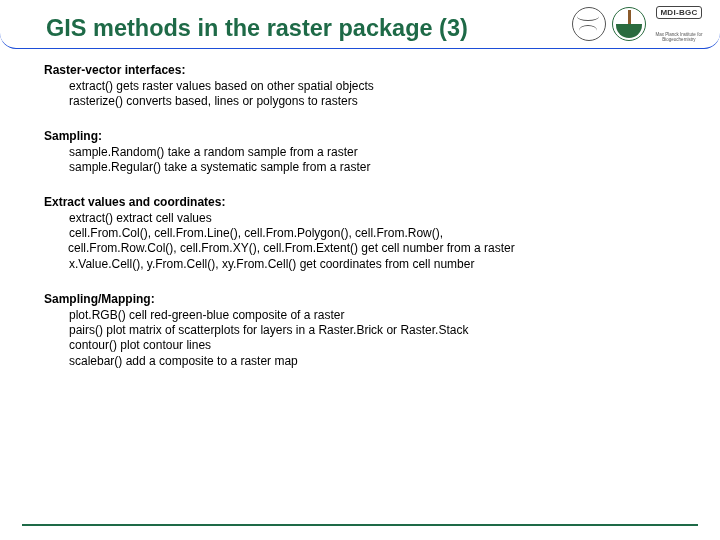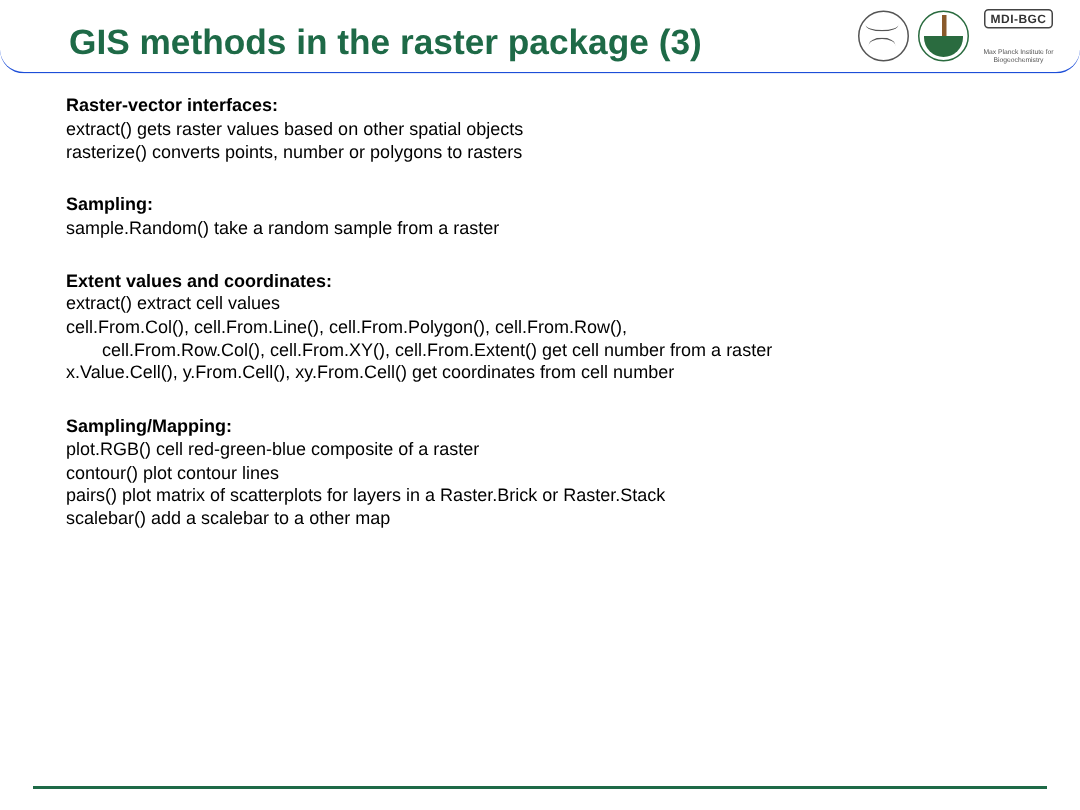--- a/index.html
+++ b/index.html
@@ -117,21 +117,21 @@
   }
   .block {
     margin-bottom: 20px;
   }
   .block:last-child {
     margin-bottom: 0;
   }
   .heading {
     font-weight: bold;
   }
-  .line { display: block; }
+  .line { display: block; margin-left: 25px; }
   .indent { padding-left: 24px; display: block; }
   .footer-line {
     position: absolute;
     left: 22px;
     right: 22px;
     bottom: 14px;
     border-top: 2.5px solid #1e6a47;
   }
 </style>
 </head>
@@ -149,40 +149,41 @@
         <div class="sub">Max Planck Institute for Biogeochemistry</div>
       </div>
     </div>
   </div>
 
   <div class="content">
 
     <div class="block">
       <span class="heading">Raster-vector interfaces:</span><br>
       <span class="line">extract() gets raster values based on other spatial objects</span>
-      <span class="line">rasterize() converts points, number or polygons to rasters</span>
+      <span class="line">rasterize() converts based, lines or polygons to rasters</span>
     </div>
 
     <div class="block">
       <span class="heading">Sampling:</span><br>
       <span class="line">sample.Random() take a random sample from a raster</span>
+      <span class="line">sample.Regular() take a systematic sample from a raster</span>
     </div>
 
     <div class="block">
-      <span class="heading">Extent values and coordinates:</span><br>
+      <span class="heading">Extract values and coordinates:</span><br>
       <span class="line">extract() extract cell values</span>
       <span class="line">cell.From.Col(), cell.From.Line(), cell.From.Polygon(), cell.From.Row(),</span>
       <span class="indent">cell.From.Row.Col(), cell.From.XY(), cell.From.Extent() get cell number from a raster</span>
       <span class="line">x.Value.Cell(), y.From.Cell(), xy.From.Cell() get coordinates from cell number</span>
     </div>
 
     <div class="block">
       <span class="heading">Sampling/Mapping:</span><br>
       <span class="line">plot.RGB() cell red-green-blue composite of a raster</span>
+      <span class="line">pairs() plot matrix of scatterplots for layers in a Raster.Brick or Raster.Stack</span>
       <span class="line">contour() plot contour lines</span>
-      <span class="line">pairs() plot matrix of scatterplots for layers in a Raster.Brick or Raster.Stack</span>
-      <span class="line">scalebar() add a scalebar to a other map</span>
+      <span class="line">scalebar() add a composite to a raster map</span>
     </div>
 
   </div>
 
   <div class="footer-line"></div>
 </div>
 
 </body></html>

